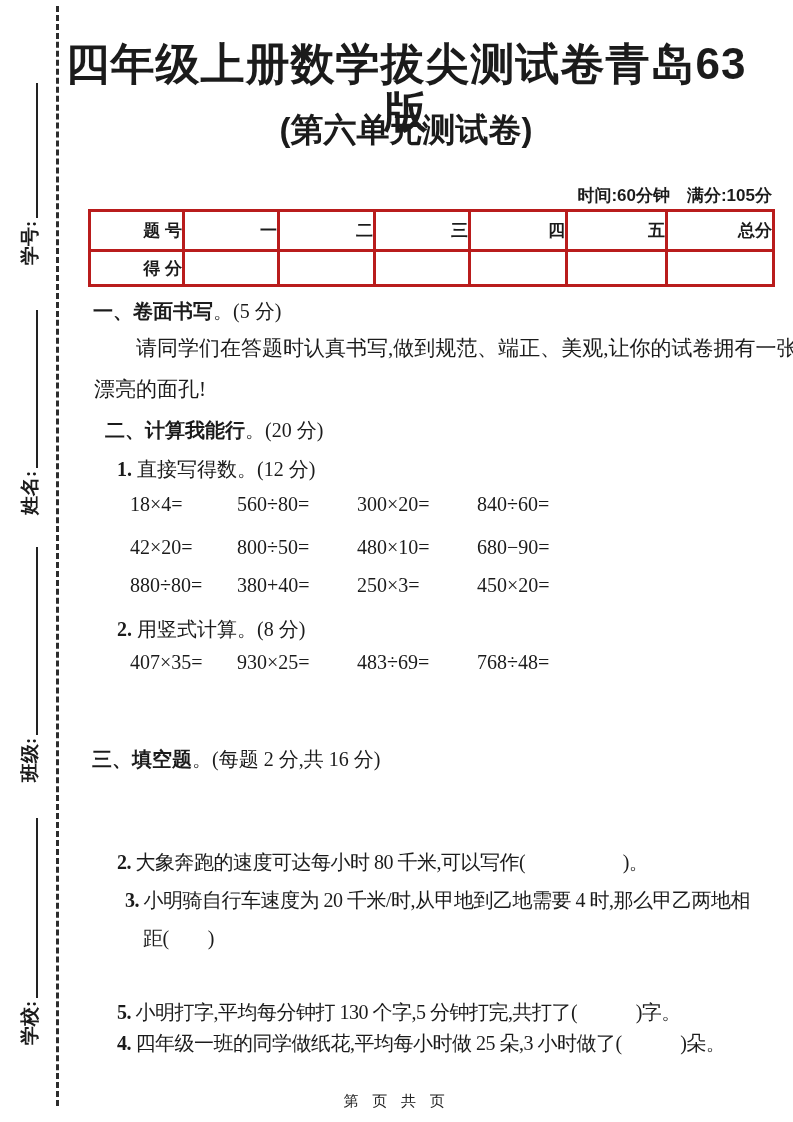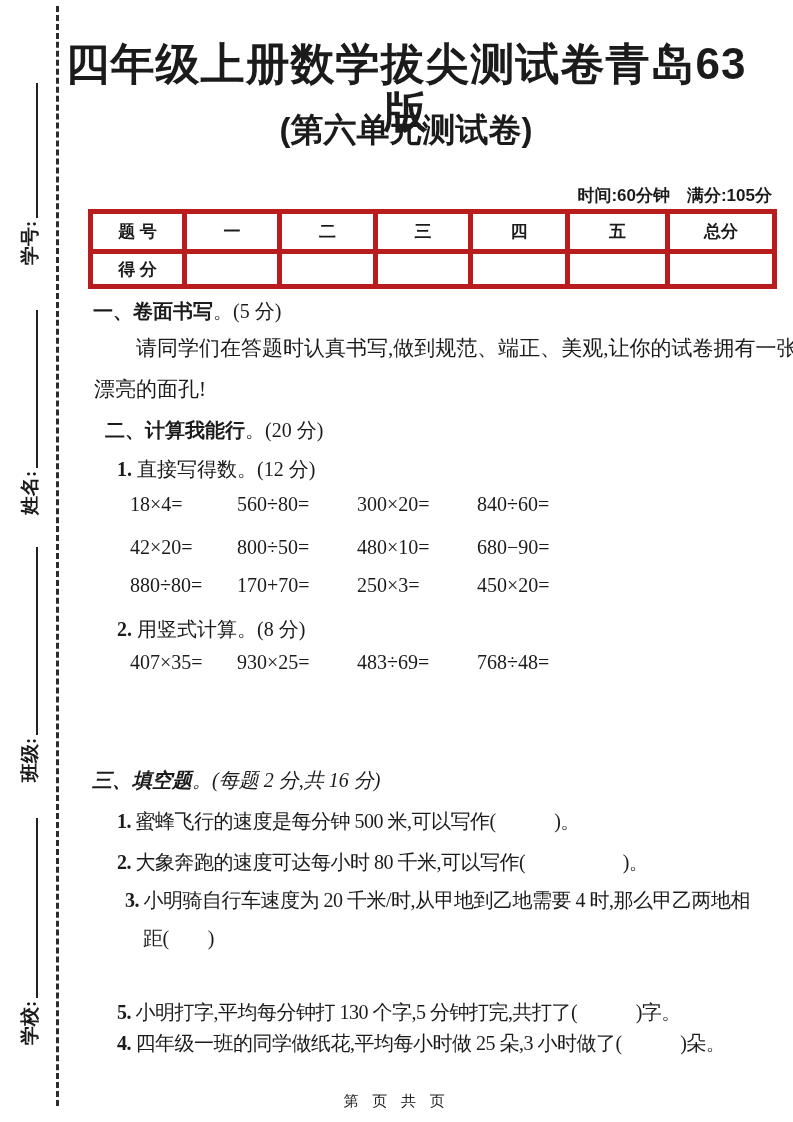--- a/index.html
+++ b/index.html
@@ -40,21 +40,21 @@
     font-weight:700; font-size:17px;
   }
 
   
   table.score {
     position:absolute; left:88px; top:209px; width:684px;
     border-collapse:collapse; table-layout:fixed;
     border:2px solid #111;
   }
   table.score td {
-    border:5px solid #b91c1c; text-align:center; vertical-align:middle;
+    border:3px solid #b91c1c; text-align:right; vertical-align:middle;
     font-family:"Liberation Sans","DejaVu Sans",sans-serif;
     font-weight:700; font-size:17px;
   }
   tr.r1 td { height:40px; }
   tr.r2 td { height:35px; }
 
   
   .sec { font-size:20px; white-space:nowrap; }
   .sec-bold { font-family:"Liberation Sans","DejaVu Sans",sans-serif; font-weight:700; }
   .sec-rest { font-family:"Liberation Serif","DejaVu Serif",serif; font-weight:400; }
@@ -153,44 +153,40 @@
     <span>840÷60=</span>
   </div>
   <div class="abs eqrow" style="top:536px;">
     <span>42×20=</span>
     <span>800÷50=</span>
     <span>480×10=</span>
     <span>680−90=</span>
   </div>
   <div class="abs eqrow" style="top:574px;">
     <span>880÷80=</span>
-    <span>170+70=</span>
+    <span>380+40=</span>
     <span>250×3=</span>
     <span>450×20=</span>
   </div>
 
   <div class="abs subitem" style="left:117px; top:616px;">
     <span class="num">2.</span>
     <span>用竖式计算。(8 分)</span>
   </div>
   <div class="abs eqrow" style="top:651px;">
     <span>407×35=</span>
     <span>930×25=</span>
     <span>483÷69=</span>
     <span>768÷48=</span>
   </div>
 
-  <div class="abs sec" style="left:92px; top:767px;font-style:italic;">
+  <div class="abs sec" style="left:92px; top:746px;">
     <span class="sec-bold">三、填空题</span><span class="sec-rest">。(每题 2 分,共 16 分)</span>
   </div>
 
-  <div class="abs q" style="left:117px; top:808px;">
-    <span class="num">1.</span>
-    <span>蜜蜂飞行的速度是每分钟 500 米,可以写作(　　　)。</span>
-  </div>
   <div class="abs q" style="left:117px; top:849px;">
     <span class="num">2.</span>
     <span>大象奔跑的速度可达每小时 80 千米,可以写作(　　　　　)。</span>
   </div>
   <div class="abs q" style="left:125px; top:887px;">
     <span class="num">3.</span>
     <span>小明骑自行车速度为 20 千米/时,从甲地到乙地需要 4 时,那么甲乙两地相</span>
   </div>
   <div class="abs q" style="left:143px; top:925px;">距(　　)</div>
   <div class="abs q" style="left:117px; top:1002px;margin-top:28px;">

